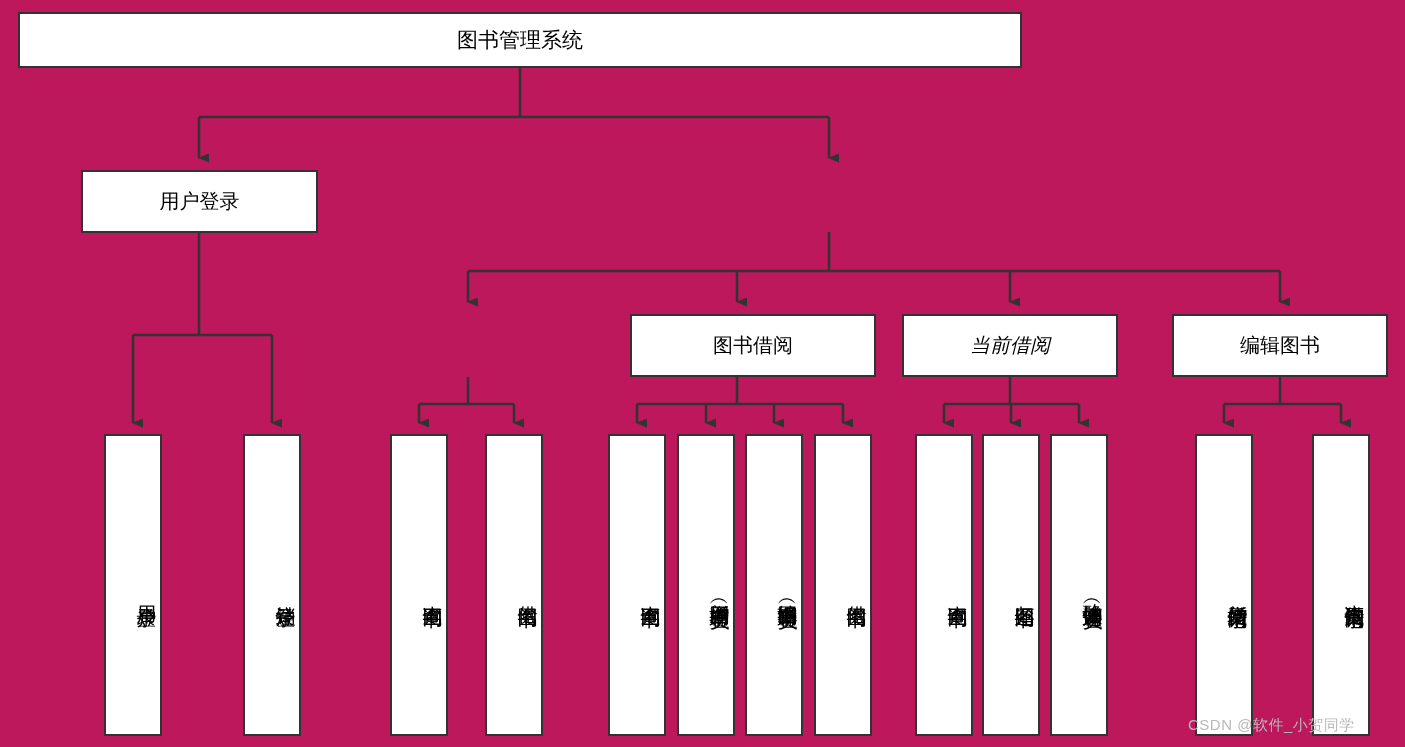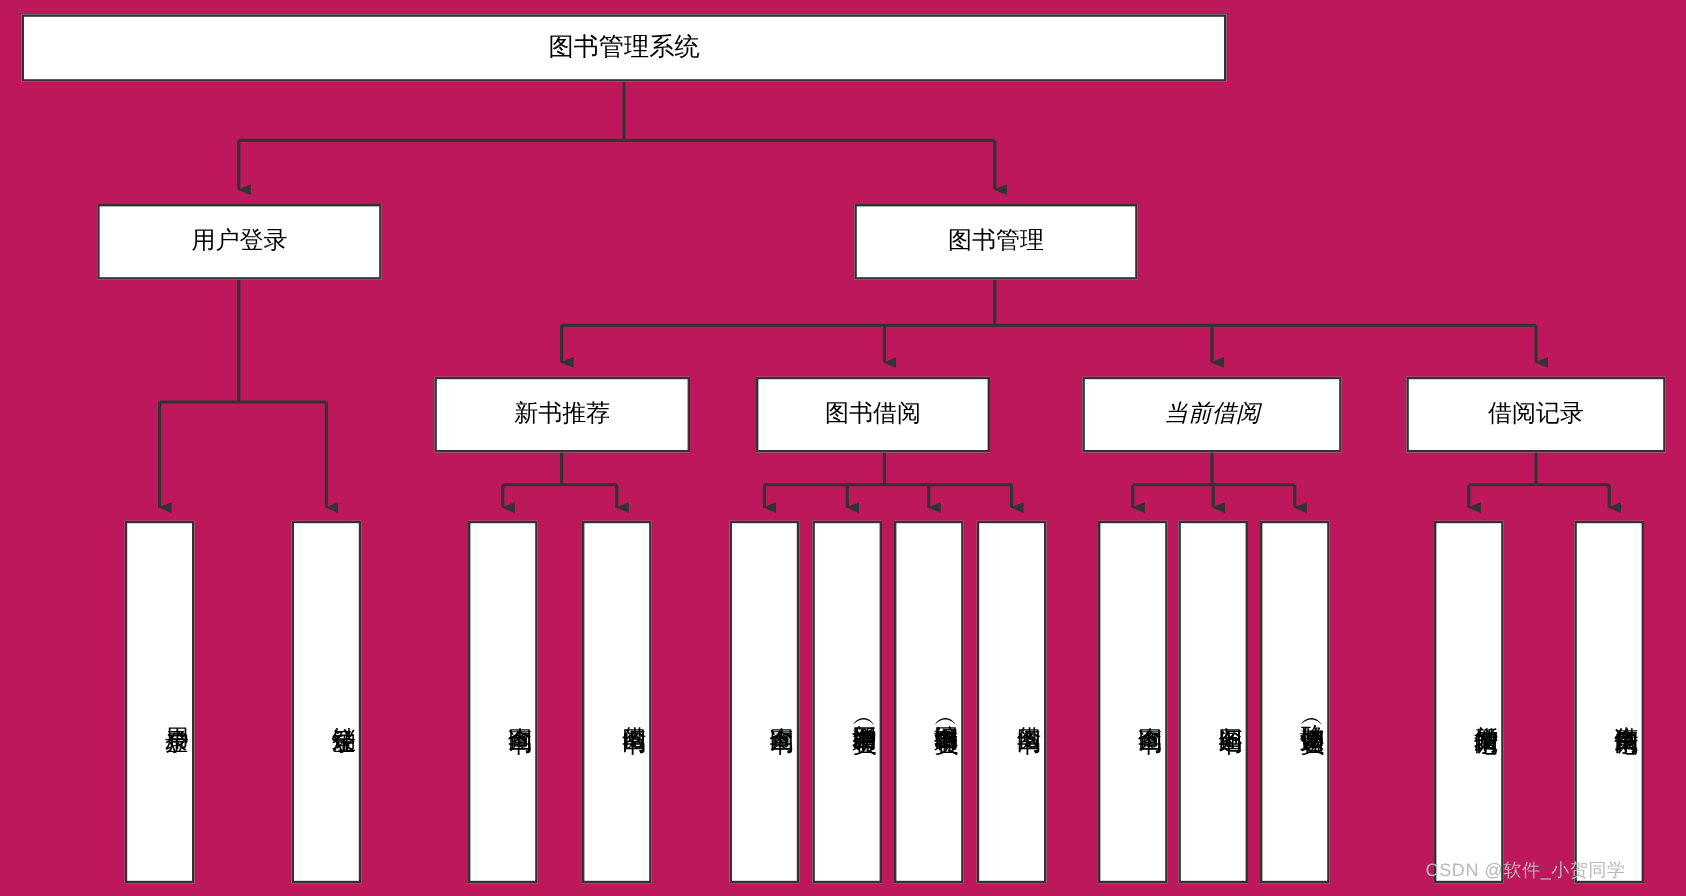--- a/index.html
+++ b/index.html
@@ -125,35 +125,29 @@
     </g>
   </svg>
 
   <div class="node root" style="left:18px; top:12px; width:1004px; height:56px;">
     <span class="lbl">图书管理系统</span>
   </div>
 
   <div class="node branch" style="left:81px; top:170px; width:237px; height:63px;">
     <span class="lbl">用户登录</span>
   </div>
-  <div class="node branch" style="left:712px; top:170px; width:236px; height:63px;">
-    <span class="lbl">图书管理</span>
-  </div>
 
-  <div class="node branch" style="left:362px; top:314px; width:213px; height:63px;">
-    <span class="lbl">新书推荐</span>
-  </div>
-  <div class="node branch" style="left:630px; top:314px; width:195px; height:63px;">
+  <div class="node branch" style="left:630px; top:314px; width:246px; height:63px;">
     <span class="lbl">图书借阅</span>
   </div>
   <div class="node branch" style="left:902px; top:314px; width:216px; height:63px;font-style:italic;">
     <span class="lbl">当前借阅</span>
   </div>
   <div class="node branch" style="left:1172px; top:314px; width:216px; height:63px;">
-    <span class="lbl">借阅记录</span>
+    <span class="lbl">编辑图书</span>
   </div>
 
   <div class="node leaf" style="left:104px; top:434px; width:58px; height:302px;">
     <span class="lbl">用户登录</span>
   </div>
   <div class="node leaf" style="left:243px; top:434px; width:58px; height:302px;">
     <span class="lbl">注销登录</span>
   </div>
 
   <div class="node leaf" style="left:390px; top:434px; width:58px; height:302px;">

